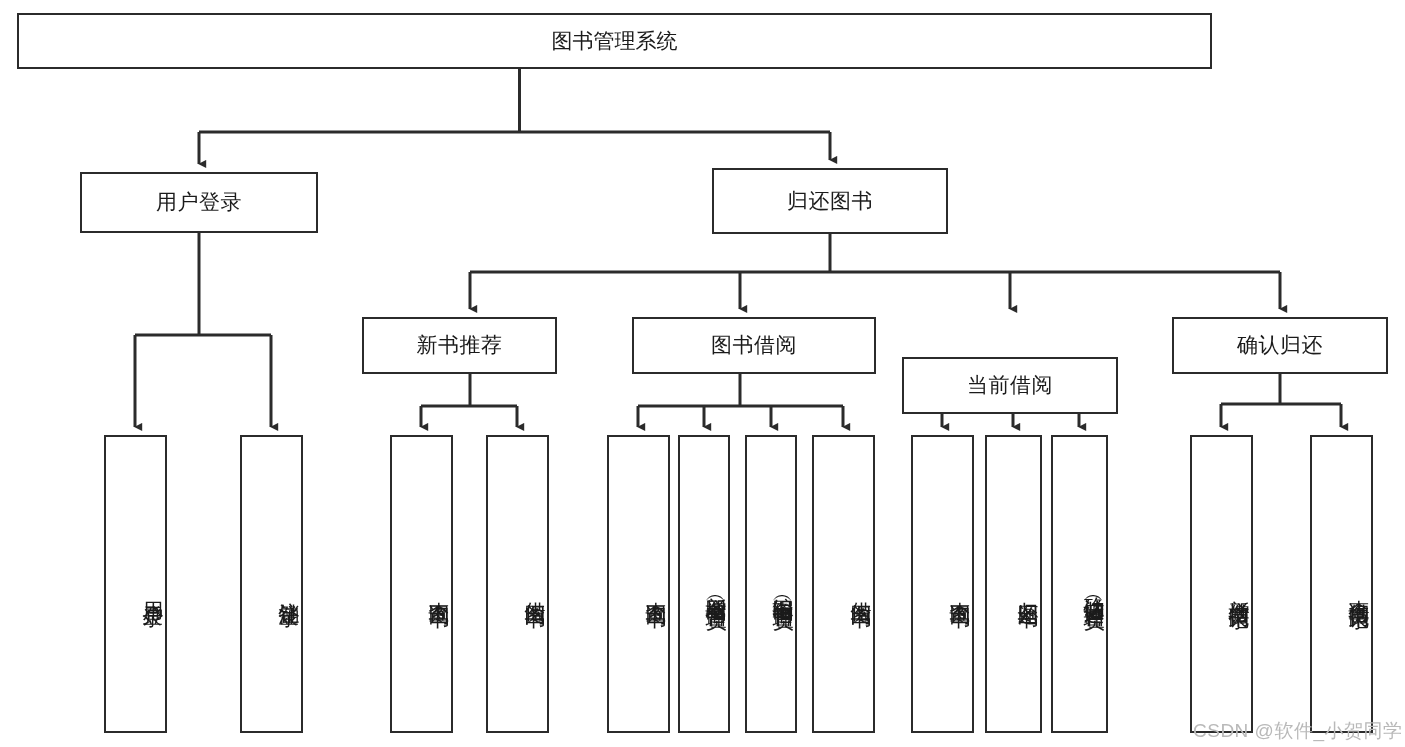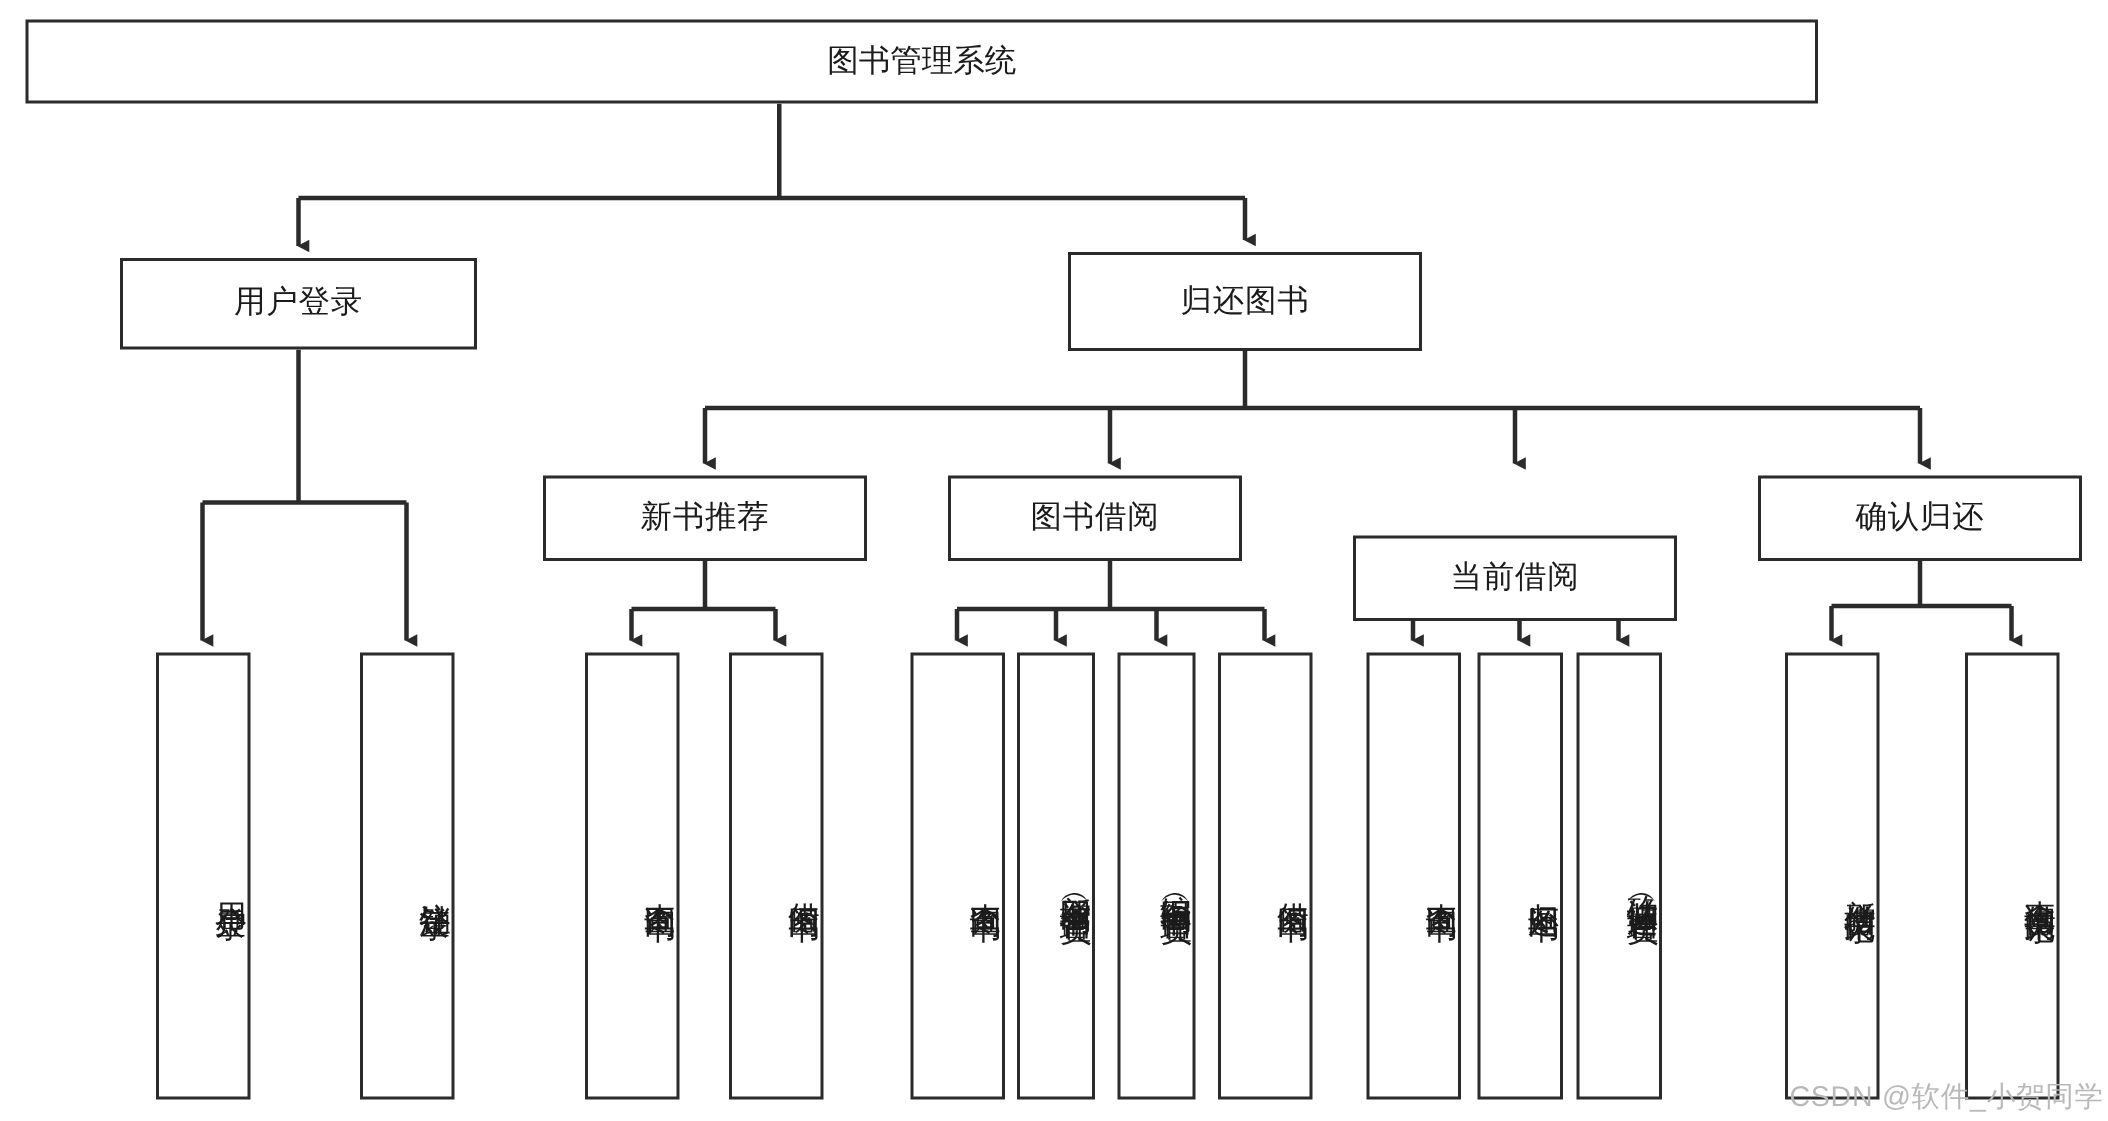--- a/index.html
+++ b/index.html
@@ -131,24 +131,24 @@
     <span>图书管理系统</span>
   </div>
 
   <div class="node horiz" style="left:80px; top:172px; width:238px; height:61px;">
     <span>用户登录</span>
   </div>
   <div class="node horiz" style="left:712px; top:168px; width:236px; height:66px;">
     <span>归还图书</span>
   </div>
 
-  <div class="node horiz" style="left:362px; top:317px; width:216px; height:57px;">
+  <div class="node horiz" style="left:362px; top:317px; width:195px; height:57px;">
     <span>新书推荐</span>
   </div>
-  <div class="node horiz" style="left:632px; top:317px; width:196px; height:57px;">
+  <div class="node horiz" style="left:632px; top:317px; width:244px; height:57px;">
     <span>图书借阅</span>
   </div>
   <div class="node horiz" style="left:902px; top:317px; width:216px; height:57px;margin-top:40px;">
     <span>当前借阅</span>
   </div>
   <div class="node horiz" style="left:1172px; top:317px; width:216px; height:57px;">
     <span>确认归还</span>
   </div>
 
   <div class="node vert" style="left:104px; top:435px; width:63px; height:298px;">

